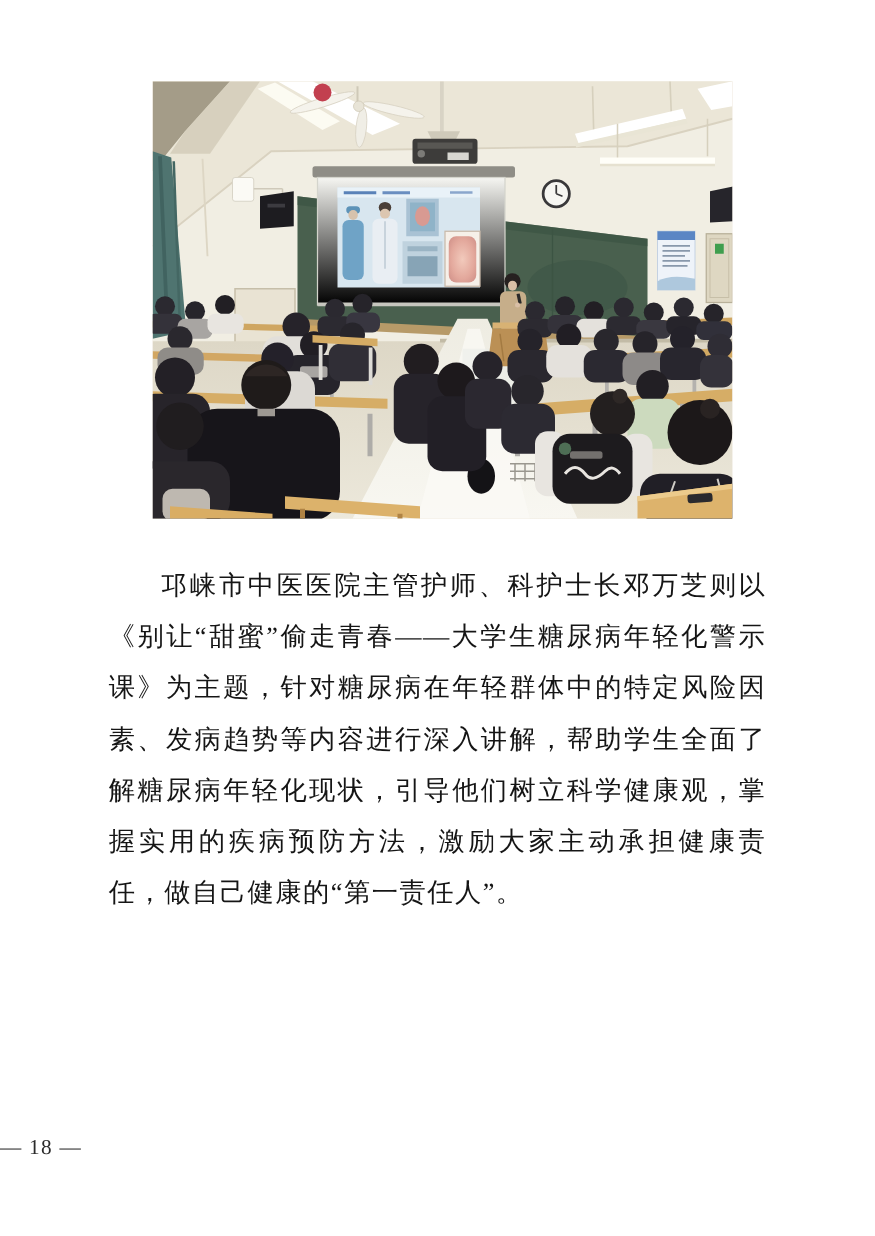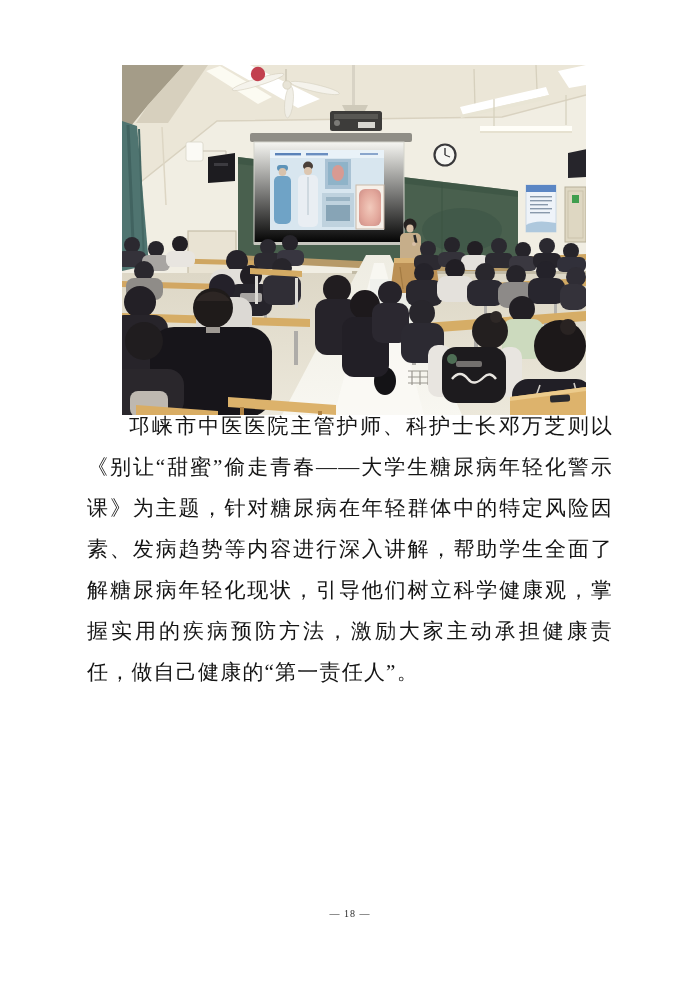--- a/index.html
+++ b/index.html
@@ -7,28 +7,28 @@
     width:700px;height:989px;position:relative;background:#ffffff;overflow:hidden;
     font-family:"Liberation Serif","DejaVu Serif",serif;
   }
   .page{position:absolute;inset:0;background:#ffffff;}
   figure.photo{
     position:absolute;left:122px;top:65px;width:464px;height:350px;margin:0;
     overflow:hidden;background:#efece2;
   }
   figure.photo svg{display:block;width:464px;height:350px;}
   .body-text{
-    position:absolute;left:87px;right:87px;top:406px;
+    position:absolute;left:87px;right:87px;top:448px;
     font-size:21px;line-height:41px;letter-spacing:1.2px;
     color:#151515;text-align:justify;text-justify:inter-ideograph;
     text-indent:2em;margin:0;
   }
   .page-number{
-    position:absolute;left:0;right:0;top:908px;text-align:center;
-    font-size:10px;color:#2b2b2b;letter-spacing:1px;
+    position:absolute;left:0;right:0;top:908px;
+    font-size:17px;color:#2b2b2b;letter-spacing:1px;
     font-family:"Liberation Serif","DejaVu Serif",serif;
   }
 </style>
 </head>
 <body>
 
 <div class="page">
 
   <figure class="photo" aria-label="教室讲座照片：邓万芝在讲台后持麦克风授课，投影幕布展示医护人员与内镜检查画面，绿色黑板前学生们坐在木课桌前听讲">
     <svg viewBox="0 0 464 350" xmlns="http://www.w3.org/2000/svg">

